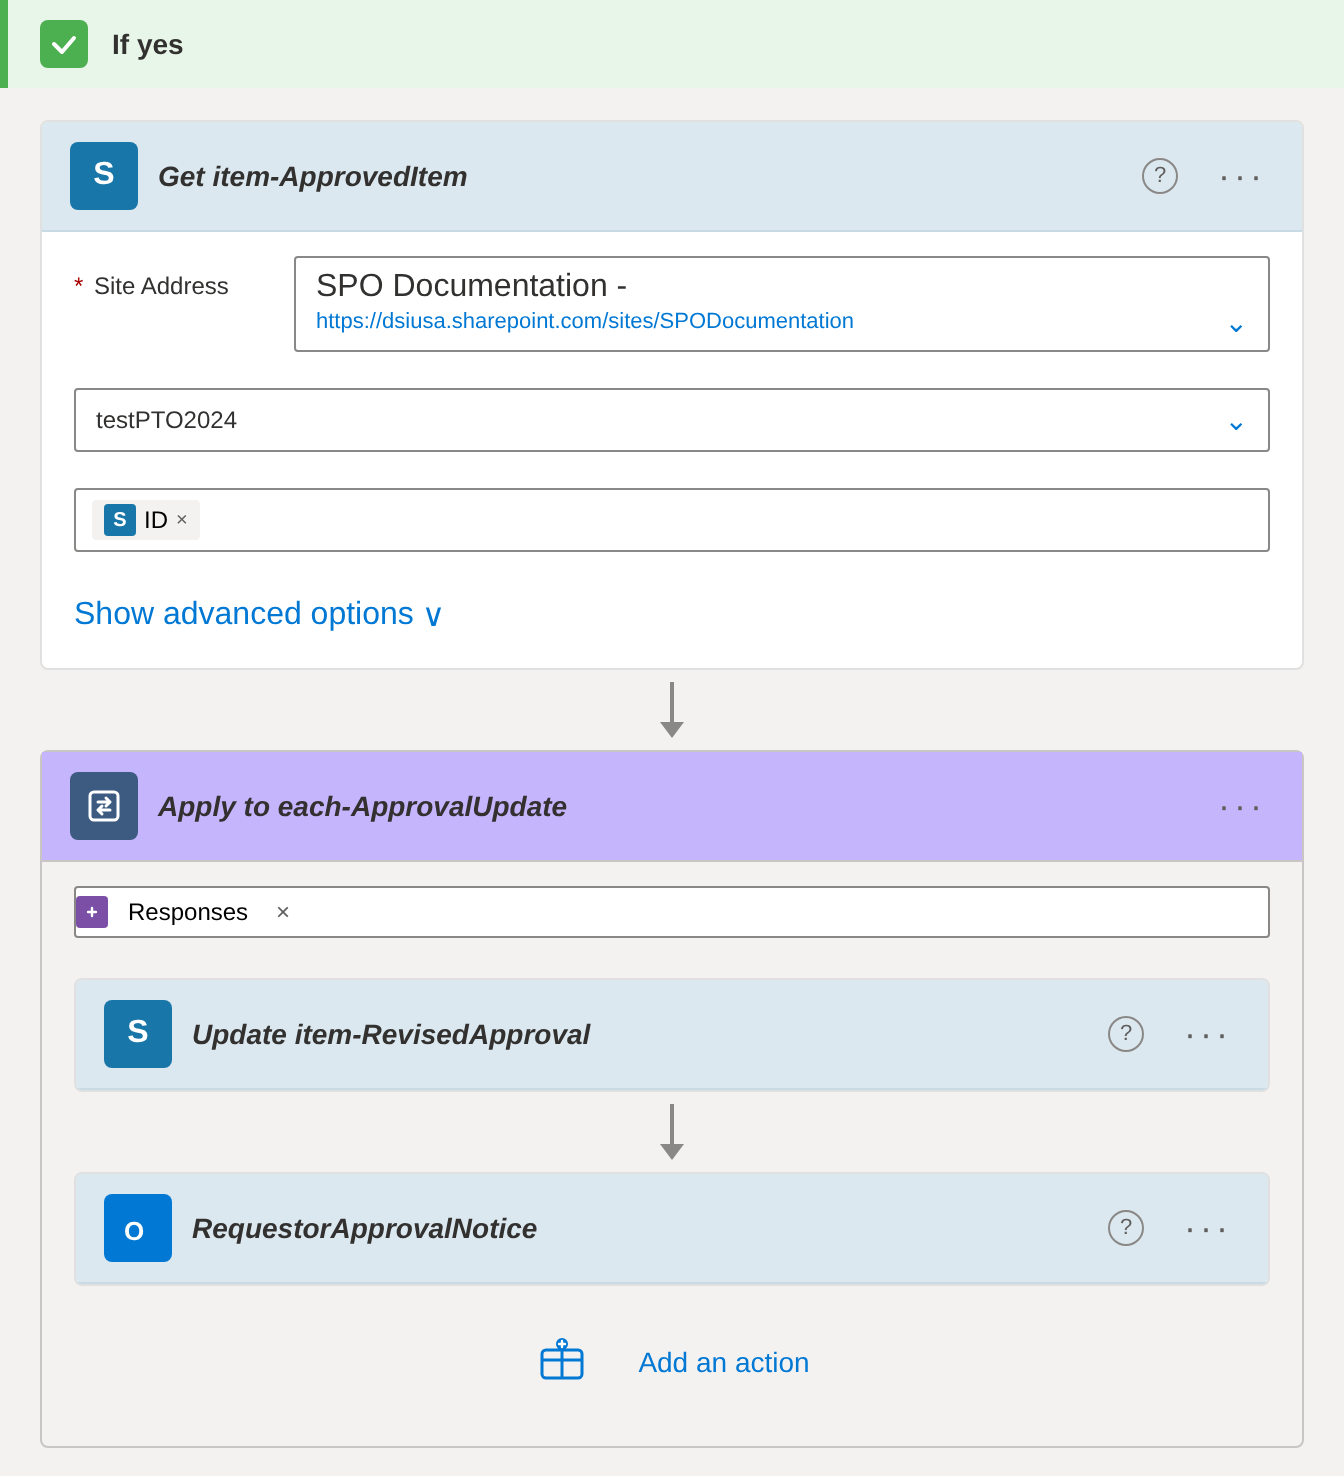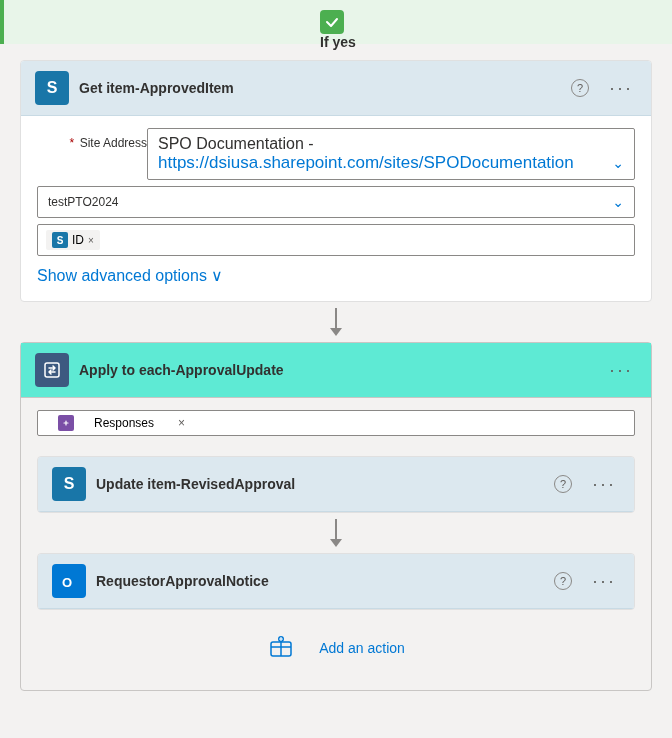--- a/index.html
+++ b/index.html
@@ -11,21 +11,20 @@
       padding: 0;
     }
 
     .if-yes-header {
       background: #e8f5e9;
       border-left: 4px solid #4caf50;
       display: flex;
       align-items: center;
       padding: 10px 16px;
       height: 44px;
-      flex-direction: column;
     }
     .if-yes-check {
       width: 24px;
       height: 24px;
       background: #4caf50;
       border-radius: 4px;
       display: flex;
       align-items: center;
       justify-content: center;
       margin-right: 12px;
@@ -74,20 +73,21 @@
       font-size: 16px;
       font-weight: 700;
       color: #fff;
     }
 
     .card-title {
       flex: 1;
       font-size: 14px;
       font-weight: 600;
       color: #323130;
+      font-style: italic;
     }
 
     .card-actions {
       display: flex;
       align-items: center;
       gap: 12px;
     }
 
     .icon-btn {
       background: none;
@@ -100,22 +100,21 @@
       align-items: center;
     }
 
     .card-body {
       padding: 12px 16px;
     }
 
     .field-row {
       display: flex;
       align-items: flex-start;
-      margin-bottom: 6px;
-      text-align: right;
+      margin-bottom: 18px;
     }
 
     .field-label {
       font-size: 12px;
       color: #323130;
       width: 110px;
       flex-shrink: 0;
       padding-top: 8px;
     }
 
@@ -230,21 +229,21 @@
       background: #f3f2f1;
       border: 1px solid #c8c6c4;
       border-radius: 4px;
       overflow: visible;
     }
 
     .apply-card-header {
       display: flex;
       align-items: center;
       padding: 10px 14px;
-      background: #5eead4;
+      background: #c4b5fd;
       border-bottom: 1px solid #c8c6c4;
     }
 
     .apply-icon {
       width: 34px;
       height: 34px;
       background: #3d5a80;
       border-radius: 4px;
       display: flex;
       align-items: center;
@@ -253,25 +252,25 @@
       flex-shrink: 0;
     }
 
     .apply-card-body {
       padding: 12px 16px;
     }
 
     .responses-tag {
       display: flex;
       align-items: center;
-      gap: 20px;
+      gap: 10px;
       background: #fff;
       border: 1px solid #8a8886;
       border-radius: 2px;
-      padding: 4px 20px;
+      padding: 4px 0;
       font-size: 12px;
       width: 100%;
       text-align: center;
     }
 
     .responses-icon {
       width: 16px;
       height: 16px;
       background: #7b4fa6;
       border-radius: 2px;
@@ -410,21 +409,21 @@
     <div class="card-body">
 
       <div class="field-row">
         <div class="field-label">
           <span class="required">*</span>
           <span>Site Address</span>
         </div>
         <div class="field-input multi-line">
           <span style="font-size:16px;">SPO Documentation -</span>
           <div style="display:flex;justify-content:space-between;width:100%;align-items:center;">
-            <span style="font-size:17px;color:#0078d4;">https://dsiusa.sharepoint.com/sites/SPODocumentation</span>
+            <span style="font-size:11px;color:#0078d4;">https://dsiusa.sharepoint.com/sites/SPODocumentation</span>
             <span class="dropdown-arrow">⌄</span>
           </div>
         </div>
       </div>
 
       <div class="field-row">
         <div class="field-input">
           <span>testPTO2024</span>
           <span class="dropdown-arrow">⌄</span>
         </div>

